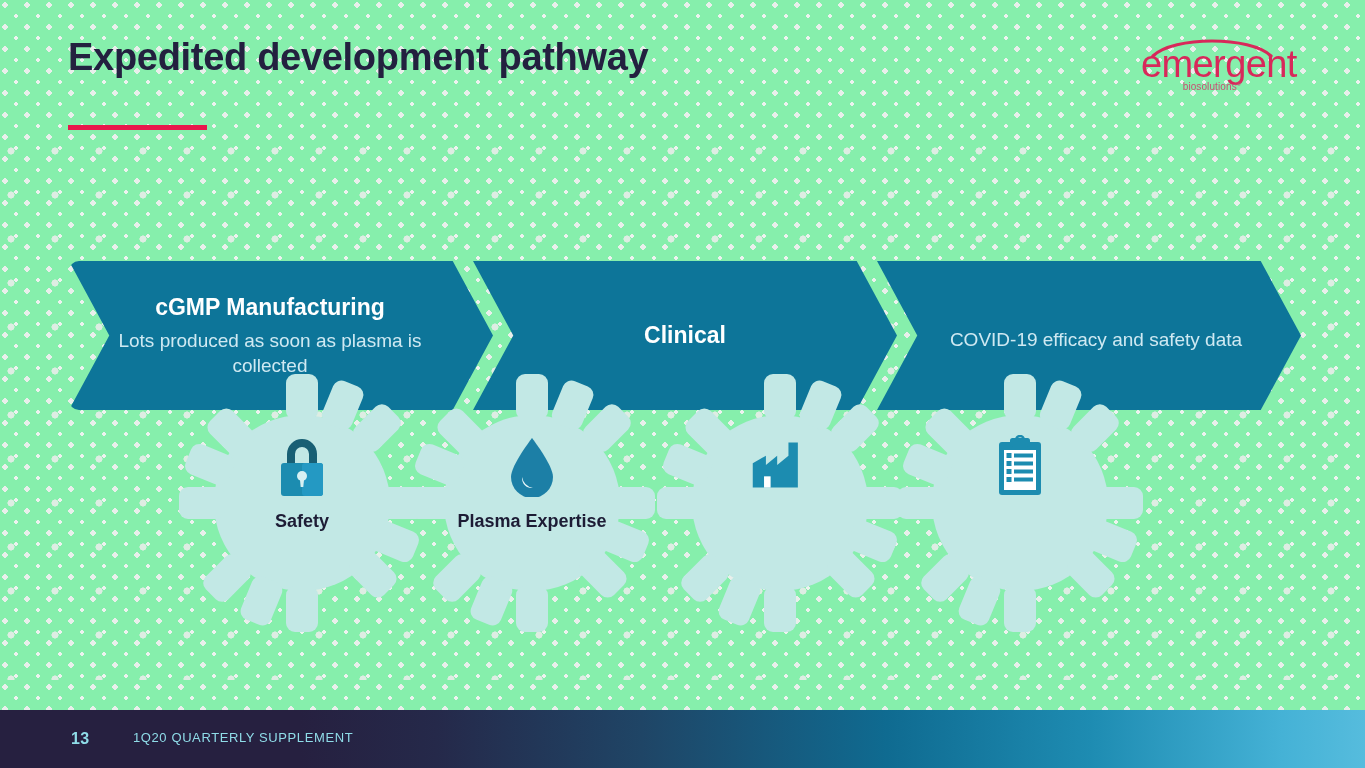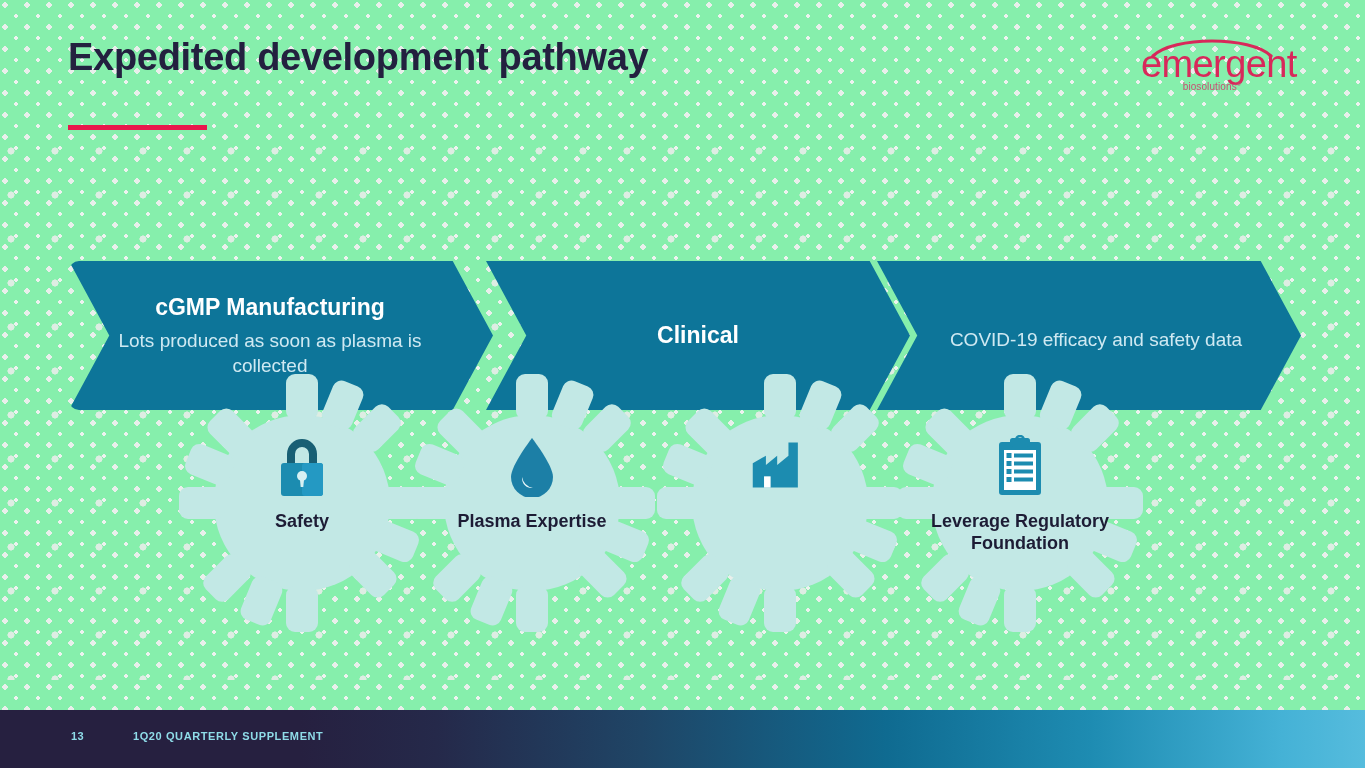--- a/index.html
+++ b/index.html
@@ -133,21 +133,21 @@
   #chev-0 {
     left: 69px;
     width: 424px;
     padding: 0 66px 0 44px;
     clip-path: polygon(
       0% 0%, 90.5% 0%, 100% 50%, 90.5% 100%, 0% 100%, 9.5% 50%
     );
     border-radius: 10px;
   }
   #chev-1 {
-    left: 486px;
+    left: 473px;
     width: 424px;
     padding: 0 66px 0 66px;
     clip-path: polygon(
       0% 0%, 90.5% 0%, 100% 50%, 90.5% 100%, 0% 100%, 9.5% 50%
     );
   }
   #chev-2 {
     left: 877px;
     width: 424px;
     padding: 0 52px 0 66px;
@@ -212,31 +212,31 @@
     width: 1365px;
     height: 58px;
     background: linear-gradient(to right,
       #262040 0%, #262040 22%, #25294a 32%, #1f4566 47%,
       #0f6b91 65%, #1e8cb2 80%, #45b2d6 94%, #56bcdd 100%);
   }
   #footer-page {
     position: absolute;
     left: 71px;
     top: 20px;
-    font-size: 11px;
+    font-size: 16px;
     font-weight: bold;
     color: #8fdce8;
     letter-spacing: 0.3px;
   }
   #footer-label {
     position: absolute;
     left: 133px;
     top: 20px;
-    font-size: 11px;
-    font-weight: bold;
+    font-size: 13px;
+    font-weight: normal;
     color: #8fdce8;
     letter-spacing: 0.6px;
   }
 </style>
 </head>
 <body>
 
 <div id="slide">
 
   <div id="dot-pattern"></div>
@@ -395,21 +395,20 @@
             <rect x="12.5" y="26" width="5" height="5"></rect>
             <rect x="12.5" y="34" width="5" height="5"></rect>
             <rect x="12.5" y="42" width="5" height="5"></rect>
             <rect x="20" y="18.5" width="19" height="4"></rect>
             <rect x="20" y="26.5" width="19" height="4"></rect>
             <rect x="20" y="34.5" width="19" height="4"></rect>
             <rect x="20" y="42.5" width="19" height="4"></rect>
           </g>
         </svg>
       </div>
-      <div class="gear-label">Leverage Regulatory Foundation</div>
     </div>
   </div>
 
   <div id="footer">
     <div id="footer-page">13</div>
     <div id="footer-label">1Q20 QUARTERLY SUPPLEMENT</div>
   </div>
 
 </div>
 

